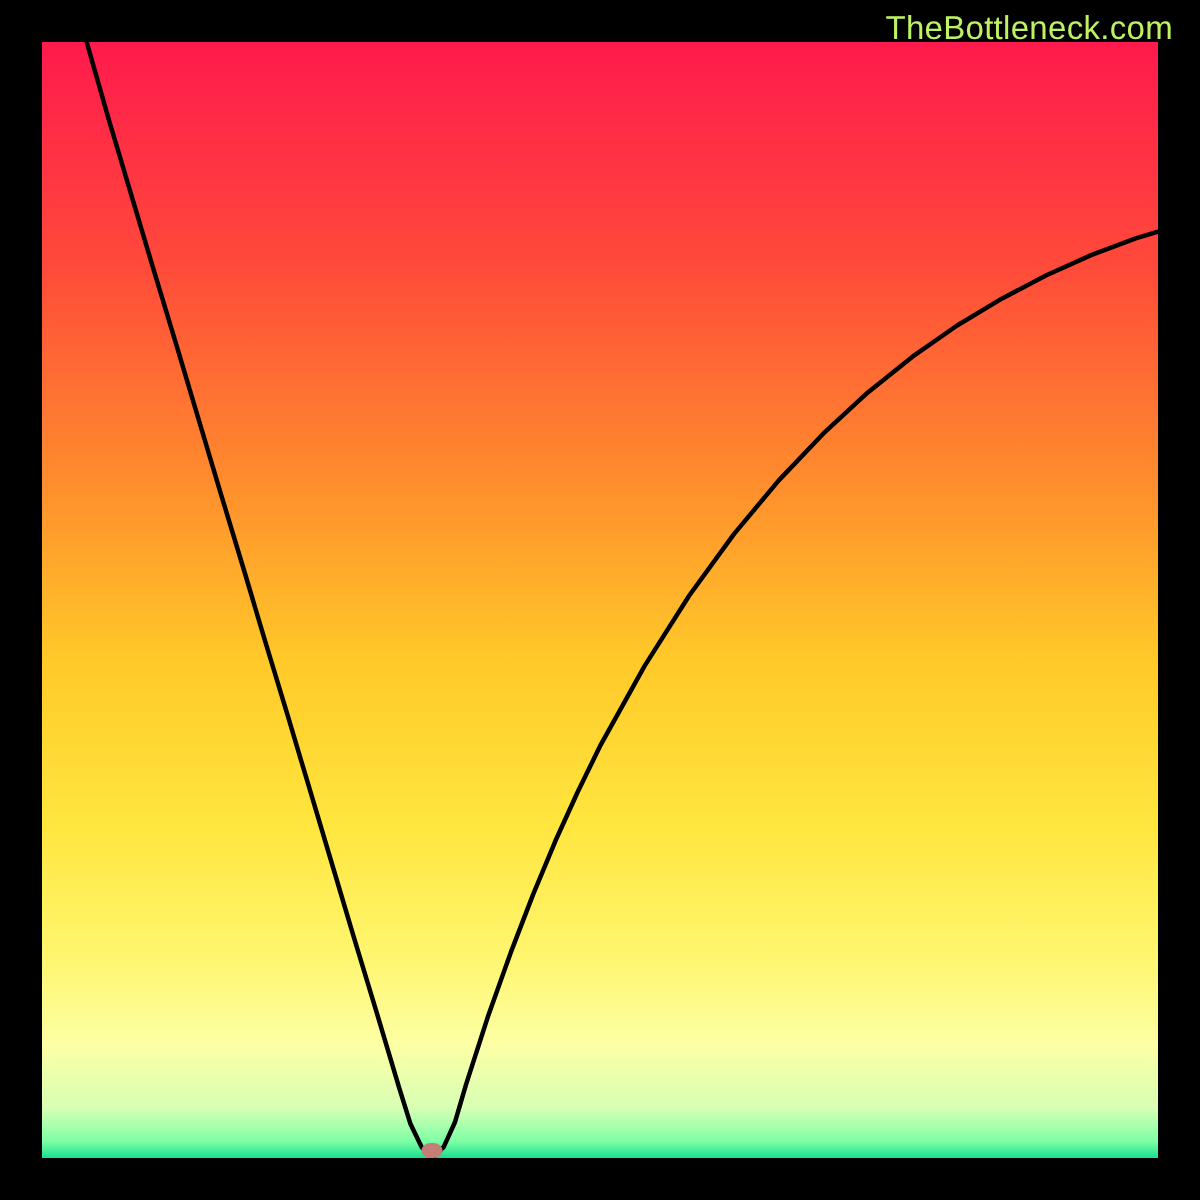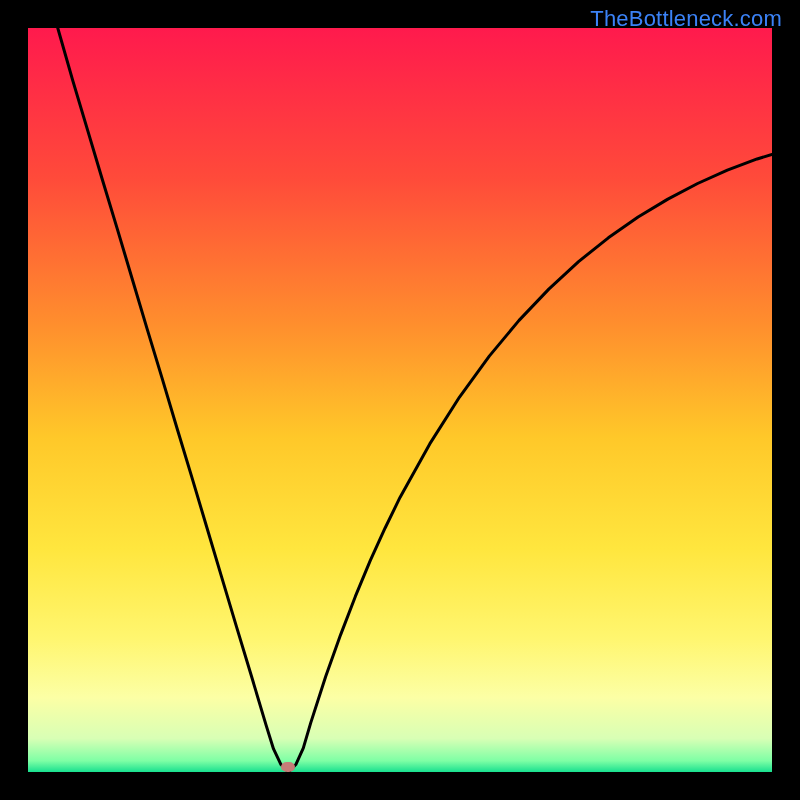--- a/index.html
+++ b/index.html
@@ -8,21 +8,21 @@
     width: 800px;
     height: 800px;
     background: #000;
     font-family: Arial, Helvetica, sans-serif;
     position: relative;
   }
   .watermark {
     position: absolute;
     top: 6px;
     right: 18px;
-    color: #3b82f6;
+    color: #bef264;
     font-size: 22px;
     font-weight: 500;
     z-index: 10;
     letter-spacing: 0.2px;
   }
   .frame {
     position: absolute;
     left: 28px;
     top: 28px;
     width: 744px;

